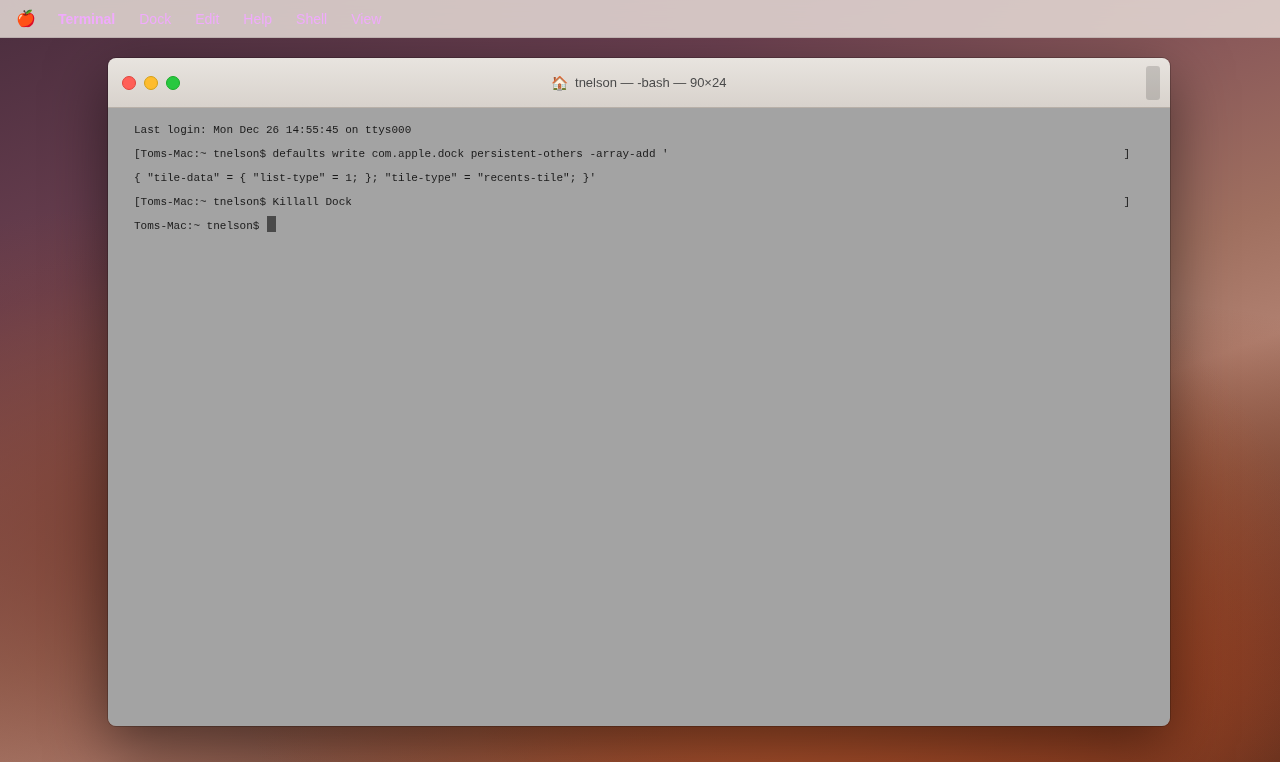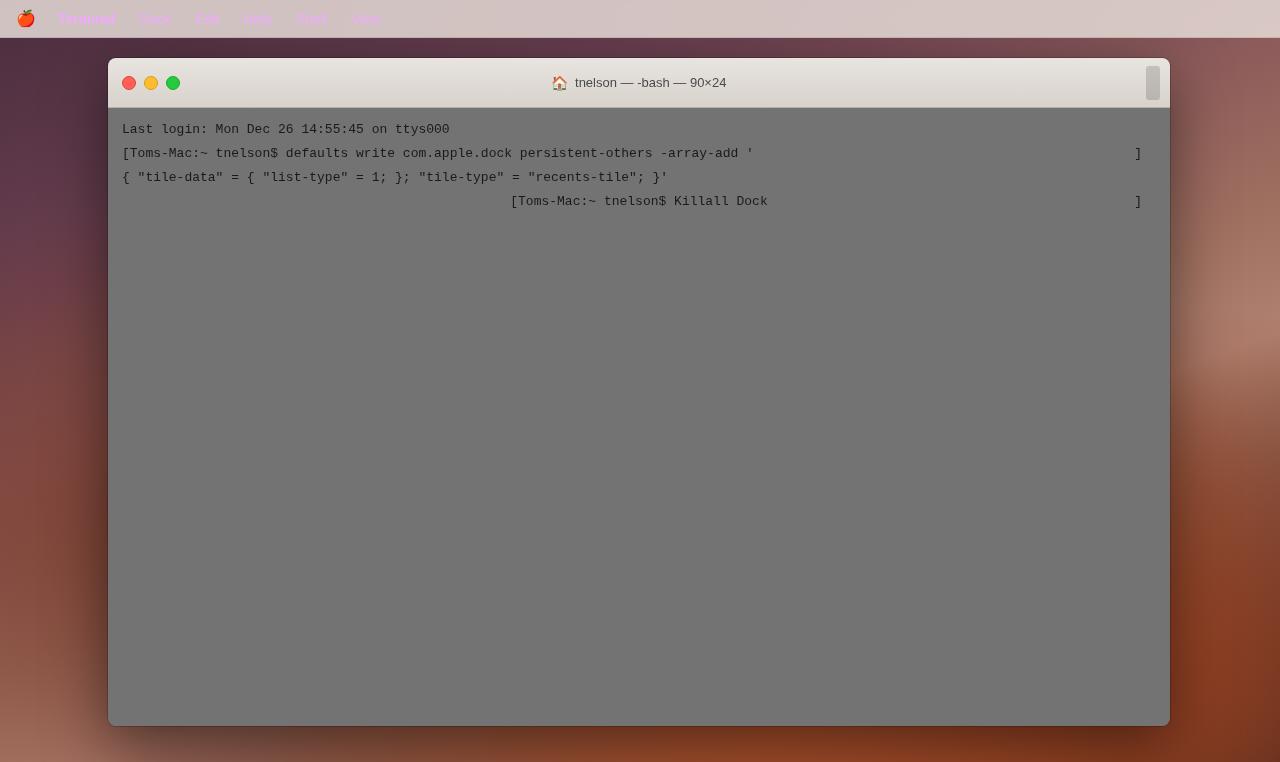--- a/index.html
+++ b/index.html
@@ -120,25 +120,25 @@
       position: absolute;
       right: 10px;
       top: 8px;
       width: 14px;
       height: 34px;
       background: rgba(0,0,0,0.15);
       border-radius: 3px;
     }
 
     .terminal-body {
-      background: #737373;
+      background: #a3a3a3;
       height: calc(100% - 50px);
-      padding: 10px 14px;
+      padding: 10px 26px;
       font-family: "Menlo", "Monaco", "Courier New", monospace;
-      font-size: 13px;
+      font-size: 11px;
       color: #1a1a1a;
       line-height: 1.5;
       overflow: hidden;
       position: relative;
     }
 
     .terminal-line {
       white-space: pre;
       line-height: 24px;
     }
@@ -183,15 +183,16 @@
     <div class="titlebar-title">
       <span class="titlebar-icon">🏠</span>
       <span>tnelson — -bash — 90×24</span>
     </div>
     <div class="scrollbar-indicator"></div>
   </div>
   <div class="terminal-body">
     <div class="terminal-line">Last login: Mon Dec 26 14:55:45 on ttys000</div>
     <div class="terminal-line" style="position:relative;">[Toms-Mac:~ tnelson$ defaults write com.apple.dock persistent-others -array-add '<span class="right-bracket">]</span></div>
     <div class="terminal-line">{ "tile-data" = { "list-type" = 1; }; "tile-type" = "recents-tile"; }'</div>
-    <div class="terminal-line" style="position:relative;text-align:center;">[Toms-Mac:~ tnelson$ Killall Dock<span class="right-bracket">]</span></div>
+    <div class="terminal-line" style="position:relative;">[Toms-Mac:~ tnelson$ Killall Dock<span class="right-bracket">]</span></div>
+    <div class="terminal-line">Toms-Mac:~ tnelson$ <span class="cursor"></span></div>
   </div>
 </div>
 
 </body></html>

